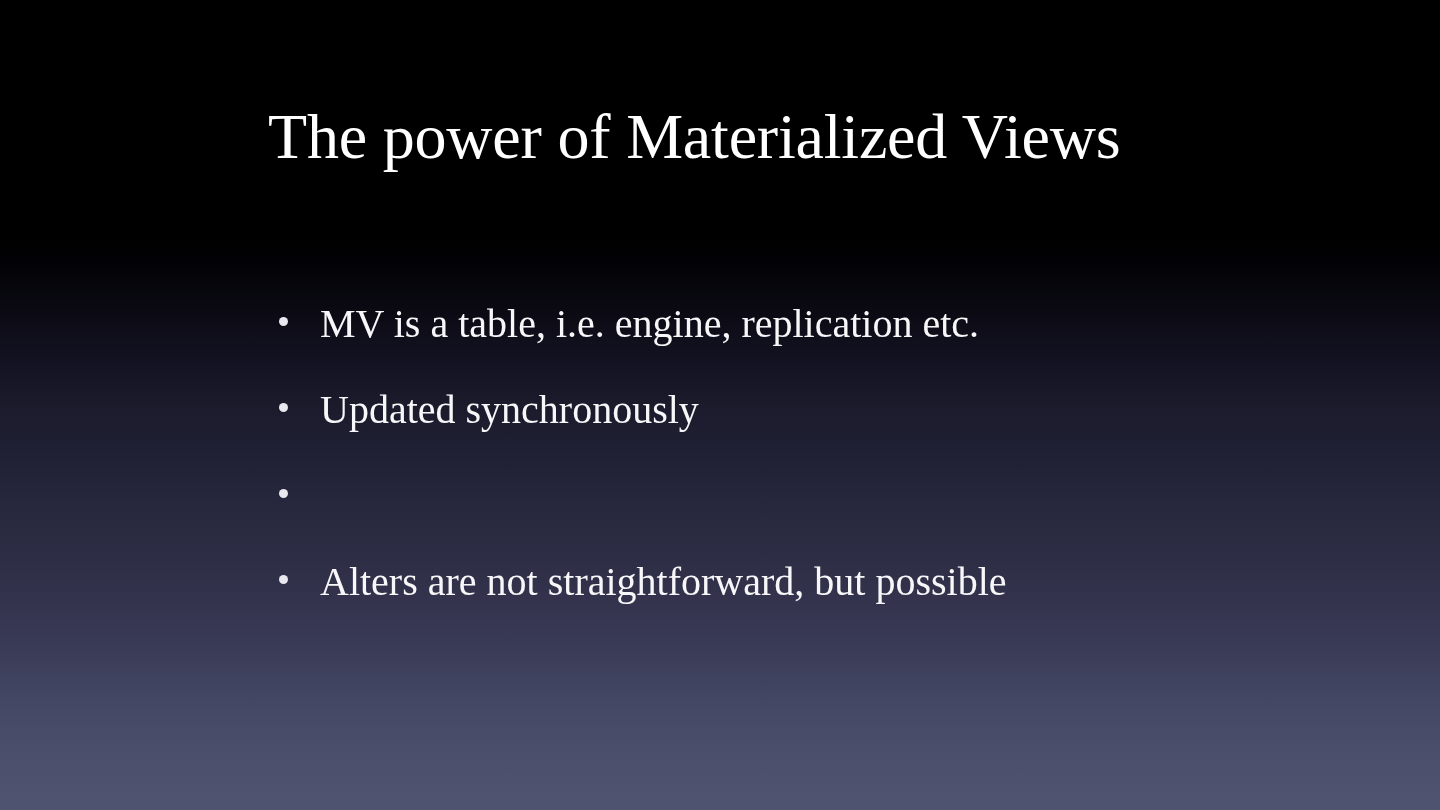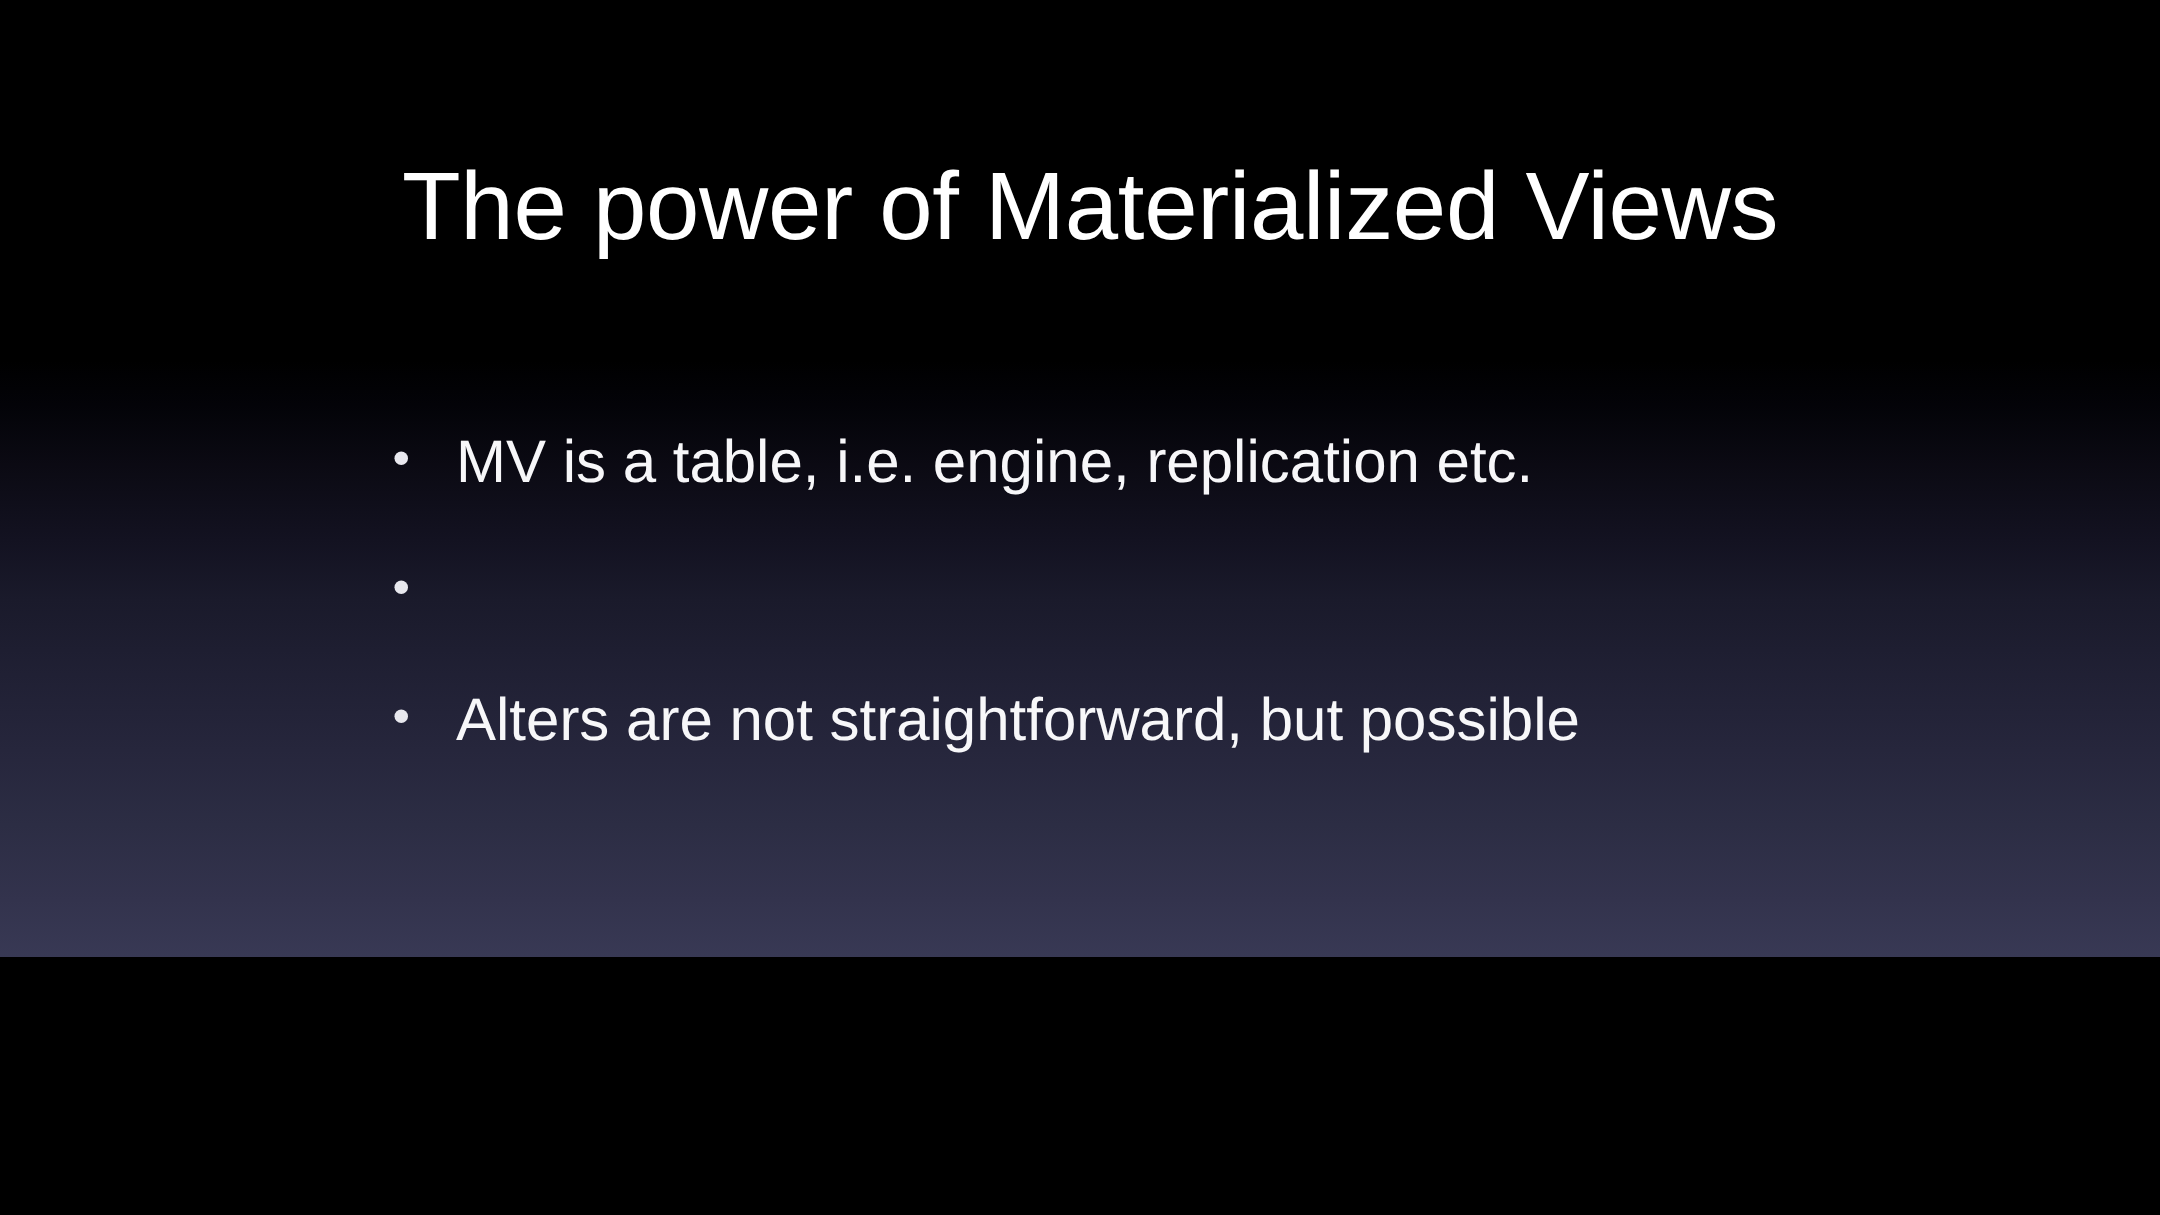--- a/index.html
+++ b/index.html
@@ -3,23 +3,23 @@
 <meta charset="utf-8">
 <style>
   html, body {
     margin: 0;
     padding: 0;
     background: #000;
   }
   #slide {
     position: relative;
     width: 1440px;
-    height: 638px;
+    height: 810px;
     overflow: hidden;
-    font-family: Liberation Sans, sans-serif;
+    font-family: Liberation Serif, serif;
     
     background-image: linear-gradient(
       to bottom,
       #000000 0px,
       #000000 240px,
       #030308 270px,
       #0b0a13 310px,
       #131221 360px,
       #1a1a2b 400px,
       #202034 450px,
@@ -47,21 +47,21 @@
     white-space: nowrap;
   }
 
   
   #bullet-list {
     position: absolute;
     left: 258px;
     top: 283px;
     width: 1100px;
     list-style: none;
-    margin: 0;
+    margin: 16px;
     padding: 0;
   }
   .bullet-item {
     position: relative;
     height: 86px;
     color: #f7f7f9;
     font-size: 40px;
     line-height: 50px;
     font-weight: 400;
     white-space: nowrap;
@@ -89,20 +89,24 @@
 
   <h1 id="slide-title">The power of Materialized Views</h1>
 
   <ul id="bullet-list">
 
     <li class="bullet-item">
       <span class="bullet-marker"></span>
       <span class="bullet-text">MV is a table, i.e. engine, replication etc.</span>
     </li>
 
+    <li class="bullet-item">
+      <span class="bullet-marker"></span>
+      <span class="bullet-text">Updated synchronously</span>
+    </li>
 
     <li class="bullet-item">
       <span class="bullet-marker"></span>
     </li>
 
     <li class="bullet-item">
       <span class="bullet-marker"></span>
       <span class="bullet-text">Alters are not straightforward, but possible</span>
     </li>
 

